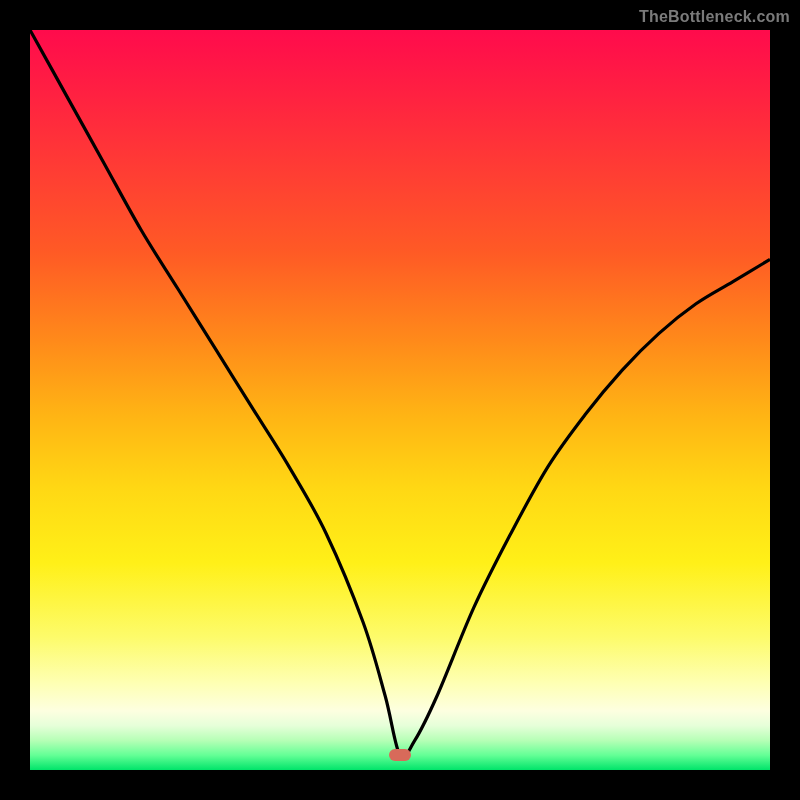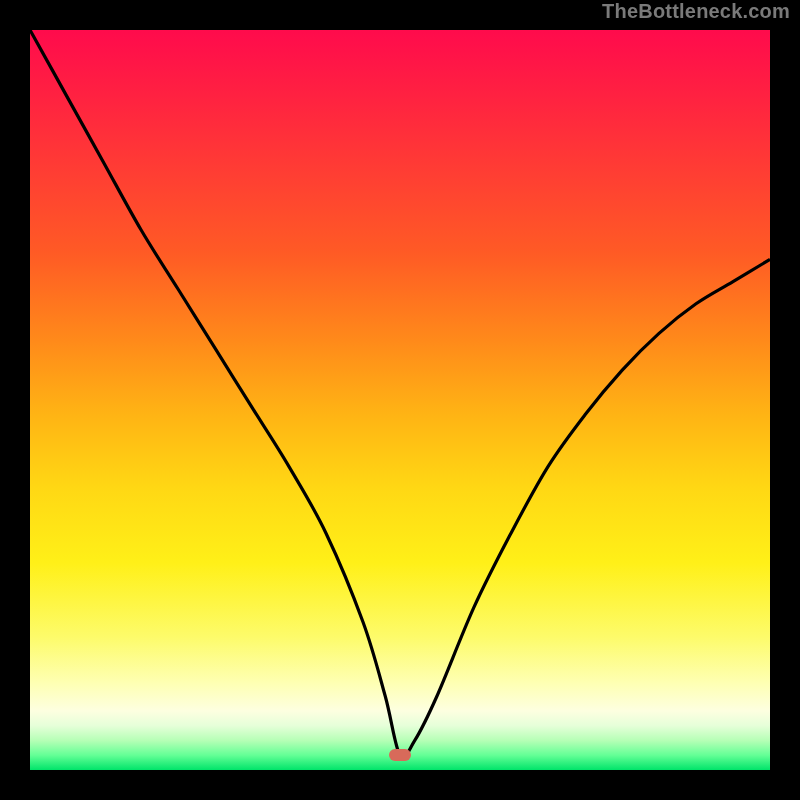--- a/index.html
+++ b/index.html
@@ -12,24 +12,24 @@
     font-family: Arial, Helvetica, sans-serif;
   }
   .frame {
     position: relative;
     width: 800px;
     height: 800px;
     background: #000;
   }
   .watermark {
     position: absolute;
-    top: 0;
+    top: 8px;
     right: 10px;
     color: #7a7a7a;
-    font-size: 20px;
+    font-size: 16px;
     font-weight: 600;
     letter-spacing: 0.2px;
     z-index: 5;
   }
   .plot {
     position: absolute;
     left: 30px;
     top: 30px;
     width: 740px;
     height: 740px;

